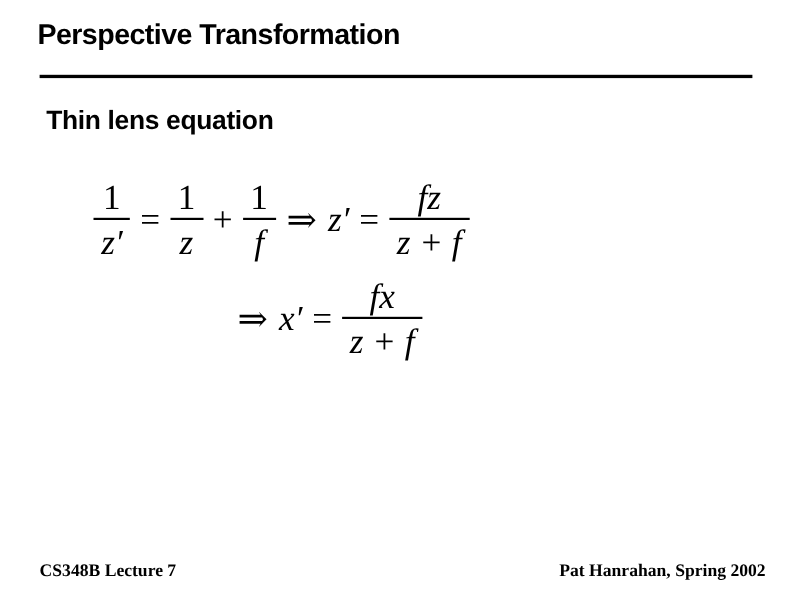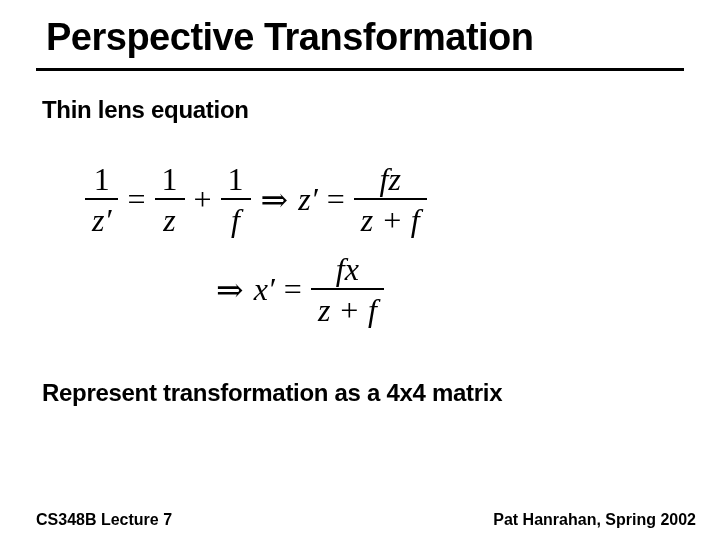--- a/index.html
+++ b/index.html
@@ -7,23 +7,23 @@
     position: relative;
     width: 720px;
     height: 540px;
     background: #ffffff;
     color: #000000;
     font-family: "Liberation Sans", sans-serif;
     overflow: hidden;
   }
   .slide-title {
     position: absolute;
-    left: 46px;
+    left: 34px;
     top: 16px;
-    font-size: 38px;
+    font-size: 26px;
     font-weight: bold;
     letter-spacing: -0.5px;
     white-space: nowrap;
   }
   .title-rule {
     position: absolute;
     left: 36px;
     top: 68px;
     width: 648px;
     height: 3px;
@@ -64,20 +64,21 @@
   .frac .num { padding: 0 7px 3px; line-height: 1; }
   .frac .bar { align-self: stretch; height: 2px; background: #000000; }
   .frac .den { padding: 4px 7px 0; line-height: 1; }
 
   .footer {
     position: absolute;
     top: 511px;
     font-size: 16px;
     font-weight: bold;
     white-space: nowrap;
+    font-family: Liberation Serif, serif;
   }
   .footer-left  { left: 36px; }
   .footer-right { right: 24px; }
 </style>
 </head>
 <body>
 
 <div class="slide">
 
   <div class="slide-title">Perspective Transformation</div>
@@ -117,18 +118,17 @@
     <span class="op imp">⇒</span>
     <span class="var">x′</span>
     <span class="op">=</span>
     <span class="frac">
       <span class="num var">fx</span>
       <span class="bar"></span>
       <span class="den var">z + f</span>
     </span>
   </div>
 
-  <div class="bullet-heading heading-matrix">Represent transformation as a 4x4 matrix</div>
 
   <div class="footer footer-left">CS348B Lecture 7</div>
   <div class="footer footer-right">Pat Hanrahan, Spring 2002</div>
 
 </div>
 
 </body></html>

